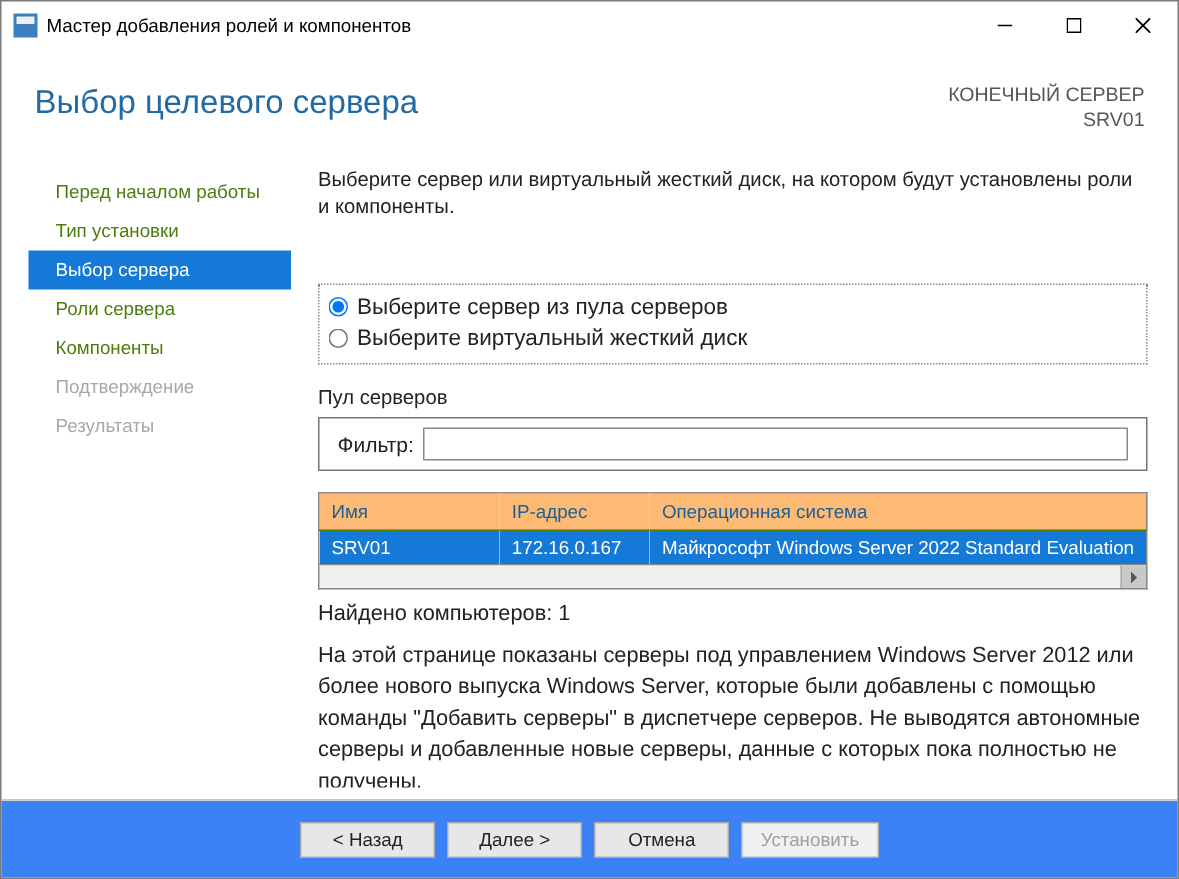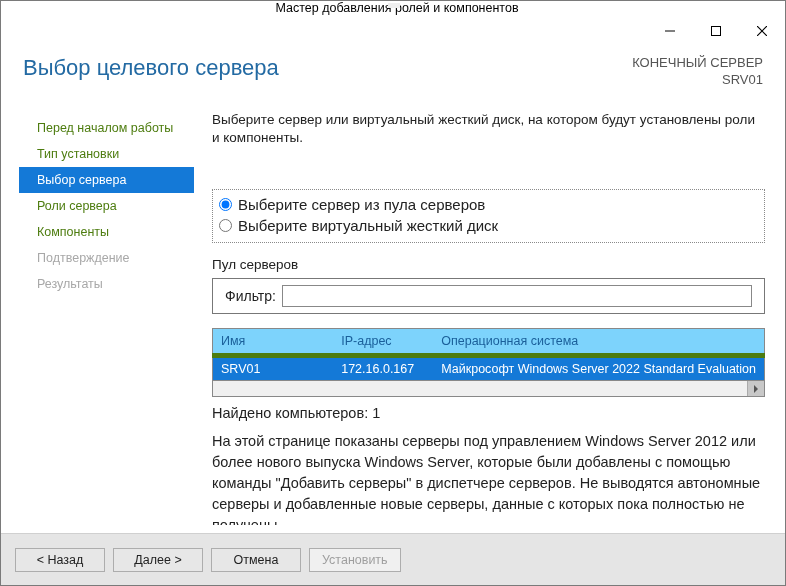--- a/index.html
+++ b/index.html
@@ -1,18 +1,18 @@
 <!DOCTYPE html>
 <html><head>
 <meta charset="utf-8">
 <style>
   * { box-sizing: border-box; font-family: "Segoe UI", Tahoma, sans-serif; }
   html, body { margin: 0; padding: 0; width: 786px; height: 586px; overflow: hidden; background: #fff; }
   .window { width: 786px; height: 586px; border: 1px solid #7a7a7a; background: #fff; display: flex; flex-direction: column; }
-  .titlebar { height: 32px; display: flex; align-items: center; padding: 0 0 0 8px; color: #000; font-size: 12.5px; flex-direction: column; }
+  .titlebar { height: 32px; display: flex; align-items: center; padding: 0 0 0 8px; color: #000; font-size: 12.5px; }
   .titlebar-icon { width: 16px; height: 16px; margin-right: 6px; display: inline-block; background: #3a7fbf; position: relative; }
   .titlebar-icon::before { content: ""; position: absolute; left: 2px; top: 2px; width: 12px; height: 5px; background: #eee; }
   .title-controls { margin-left: auto; display: flex; }
   .title-btn { width: 46px; height: 32px; display: flex; align-items: center; justify-content: center; font-size: 10px; color: #111; cursor: default; }
   .title-btn svg { width: 10px; height: 10px; }
   .header-area { padding: 22px 22px 10px 22px; display: flex; align-items: flex-start; justify-content: space-between; gap: 25px; }
   .header-title { color: #236aa3; font-size: 22px; font-weight: 400; }
   .dest-info { text-align: right; font-size: 13px; color: #555; line-height: 1.3; }
   .body { flex: 1; display: flex; padding: 10px 18px 8px 18px; overflow: hidden; }
   .sidebar { width: 175px; flex-shrink: 0; padding: 6px 0; }
@@ -22,28 +22,28 @@
   .main { flex: 1; padding: 2px 2px 0 18px; font-size: 13.5px; color: #222; display: flex; flex-direction: column; overflow: hidden; }
   .instructions { margin-bottom: 10px; line-height: 1.35; }
   .radio-group { border: 1px dotted #8a8a8a; padding: 4px 6px 6px 6px; margin-bottom: 14px; margin-top: 32px; }
   .radio-row { display: flex; align-items: center; gap: 6px; padding: 2px 0; font-size: 15px; }
   .radio-row input { margin: 0; }
   .section-label { font-size: 13.5px; margin-bottom: 6px; }
   .filter-box { border: 1px solid #777; padding: 6px 12px; margin-bottom: 14px; display: flex; align-items: center; gap: 6px; }
   .filter-box label { font-size: 14px; }
   .filter-box input { flex: 1; height: 22px; border: 1px solid #888; padding: 0 4px; font-size: 13px; background: #fff; }
   .table { border: 1px solid #888; border-top: 1px solid #888; width: 100%; border-collapse: collapse; font-size: 12.5px; }
-  .table th { text-align: left; color: #1a5f9a; font-weight: 400; padding: 5px 8px; border-bottom: 5px solid #4d7c0f; background: #7dd3fc; }
+  .table th { text-align: left; color: #1a5f9a; font-weight: 400; padding: 5px 8px; border-bottom: 1px solid #4d7c0f; background: #fdba74; }
   .table td { padding: 4px 8px; white-space: nowrap; overflow: hidden; }
   .table tr.sel td { background: #1479d7; color: #fff; }
   .hscroll { height: 17px; border: 1px solid #888; border-top: none; background: #f0f0f0; position: relative; display: flex; align-items: center; }
   .hscroll .thumb { margin-left: auto; width: 17px; height: 15px; background: #c8c8c8; border-left: 1px solid #aaa; display: flex; align-items: center; justify-content: center; }
   .found { margin-top: 8px; font-size: 14.5px; }
   .desc { margin-top: 10px; font-size: 14.5px; line-height: 1.45; }
-  .footer { height: 52px; border-top: 1px solid #d0d0d0; padding: 0 14px; display: flex; align-items: center; justify-content: flex-start; gap: 8px; background: #e5e5e5; }
+  .footer { height: 52px; border-top: 1px solid #d0d0d0; padding: 0 14px; display: flex; align-items: center; justify-content: center; gap: 8px; background: #3b82f6; }
   .btn { min-width: 90px; height: 24px; border: 1px solid #adadad; background: #e7e7e7; font-size: 12.5px; color: #222; padding: 0 12px; cursor: default; }
   .btn[disabled] { color: #9f9f9f; background: #f0f0f0; }
 </style>
 </head>
 <body>
 
 <div class="window">
 
   <div class="titlebar">
     <span class="titlebar-icon"></span>

